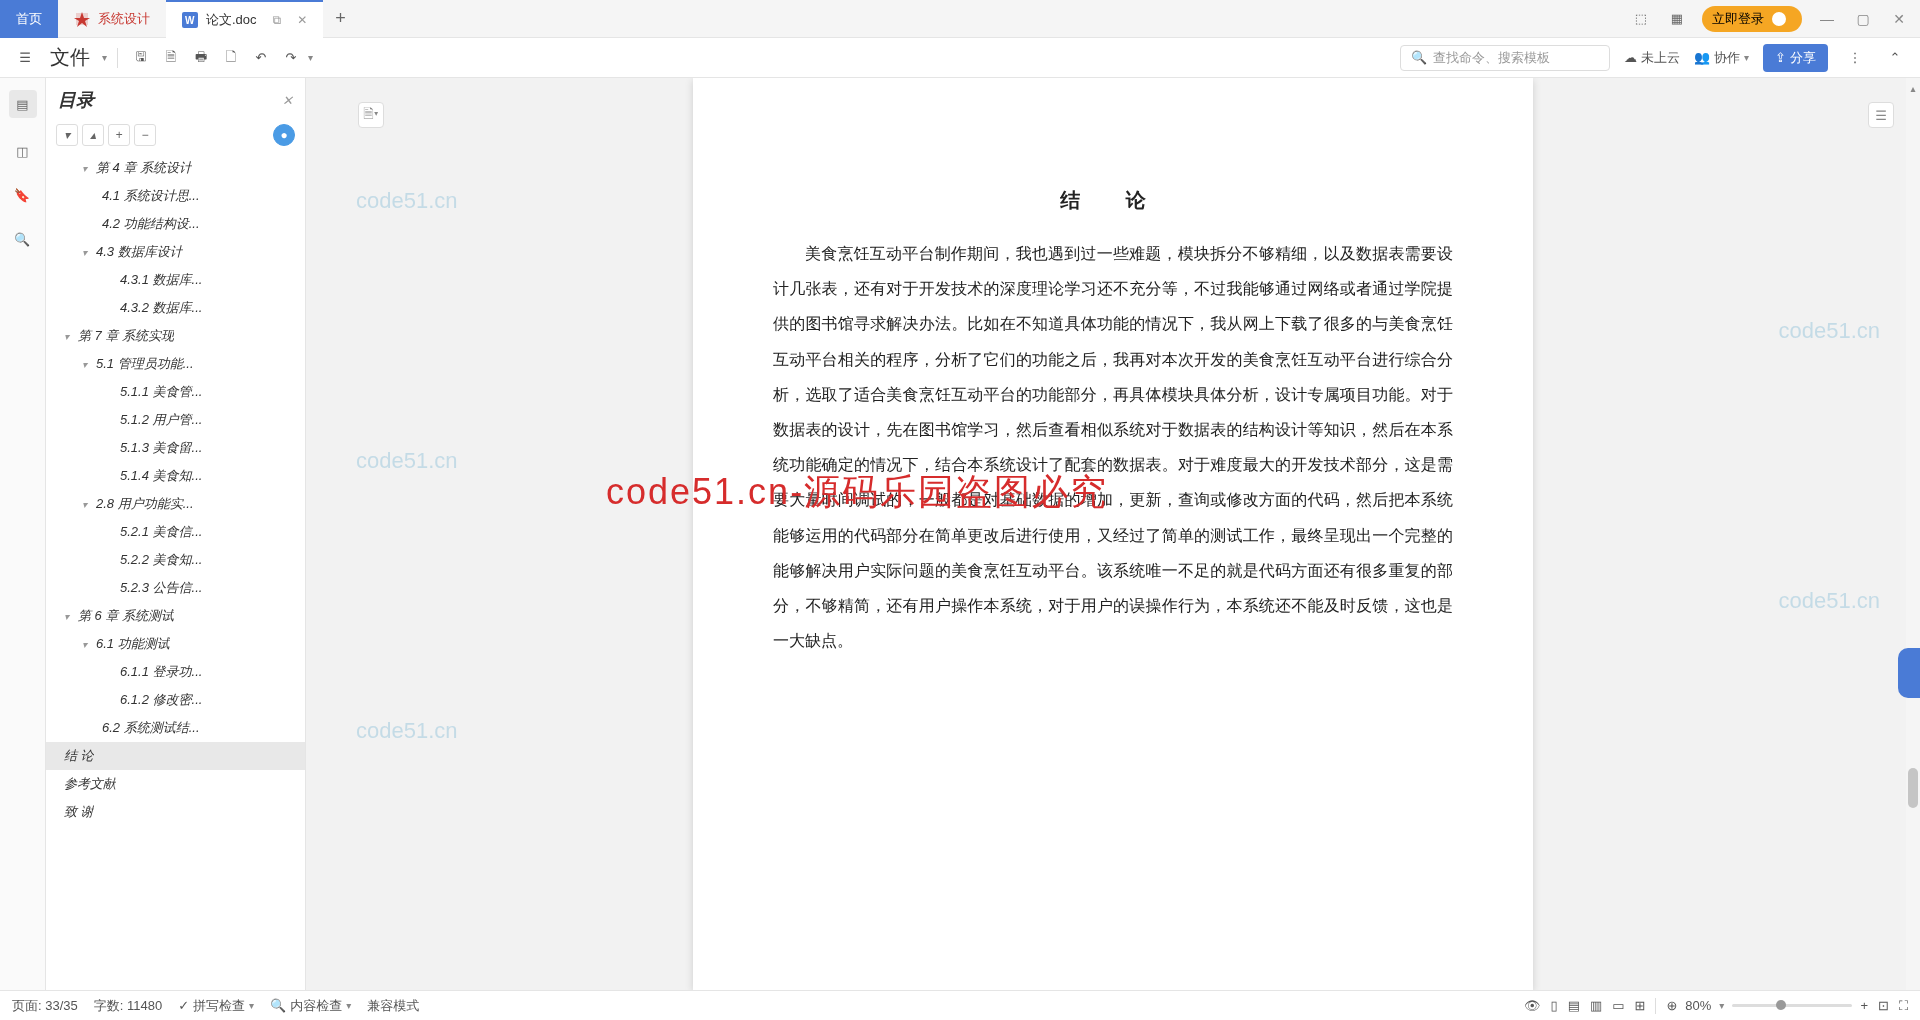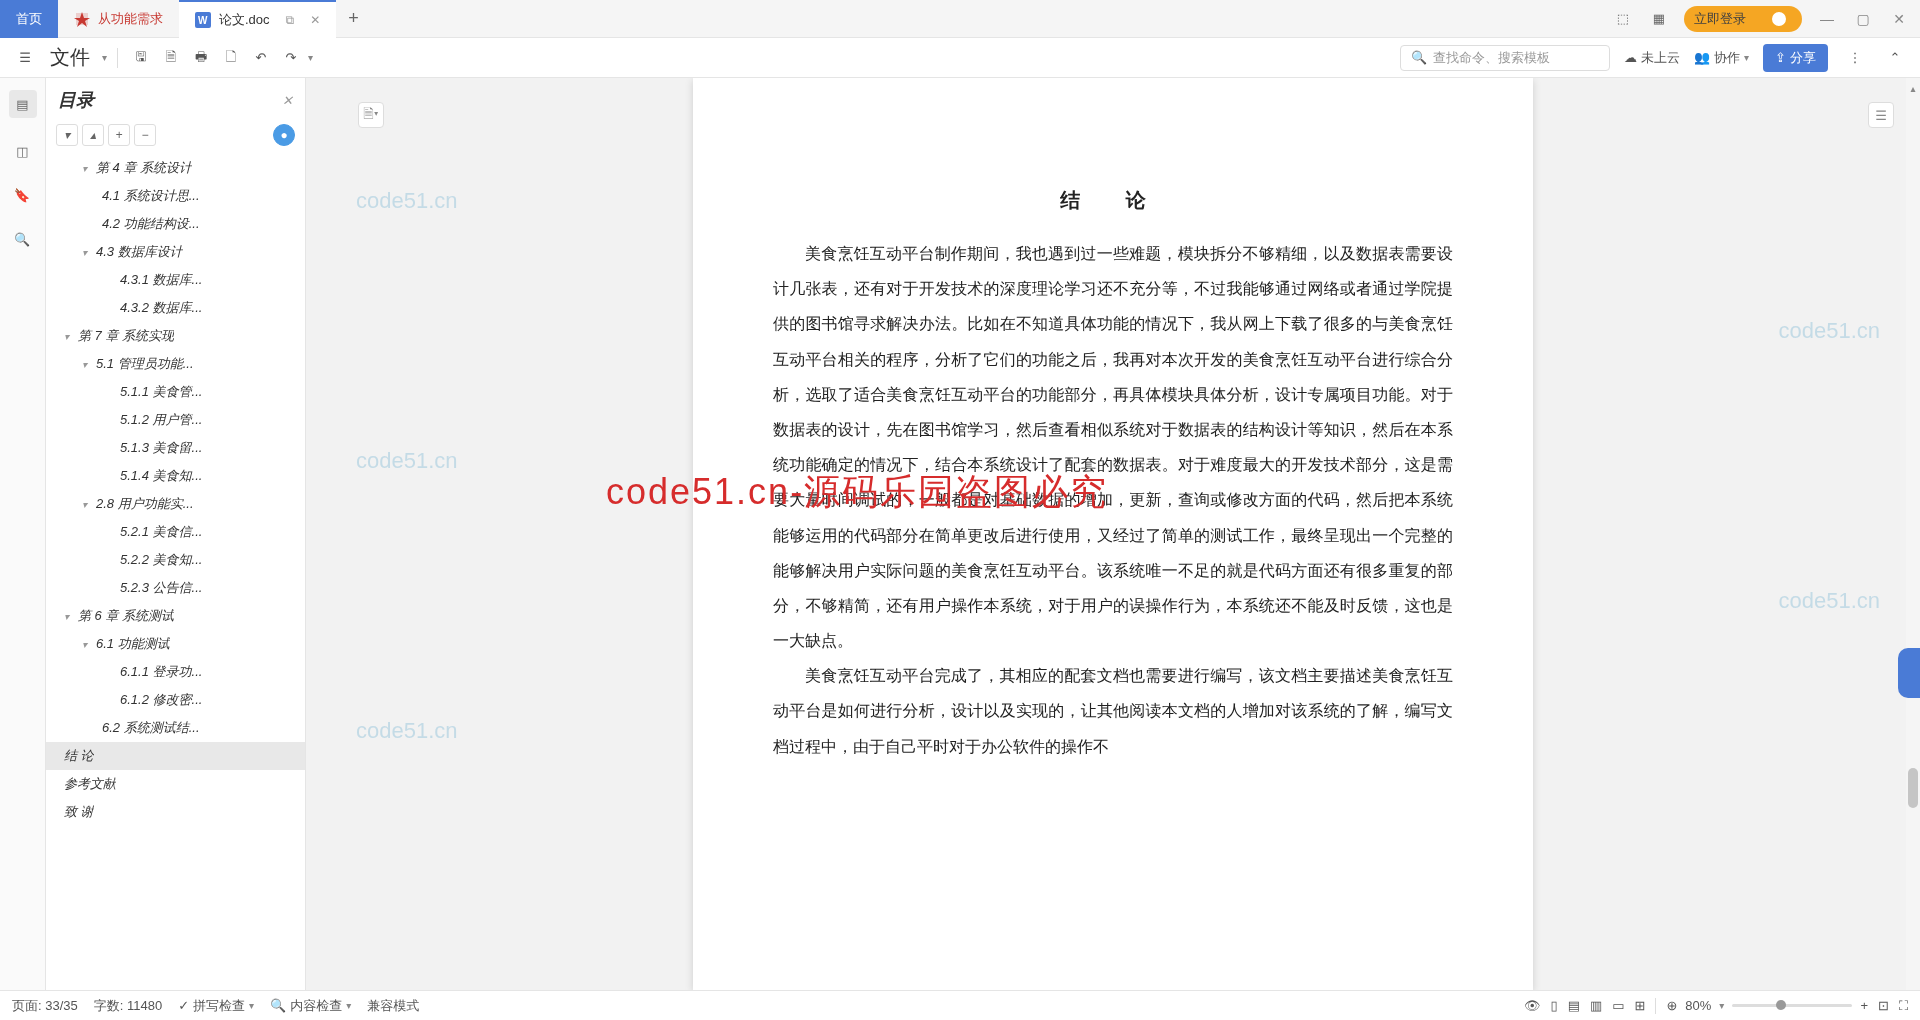--- a/index.html
+++ b/index.html
@@ -8,21 +8,21 @@
 .titlebar { height: 38px; display: flex; align-items: center; background: #f5f5f5; border-bottom: 1px solid #e5e5e5; }
 .tab { display: flex; align-items: center; height: 38px; padding: 0 16px; gap: 8px; cursor: pointer; }
 .tab.home { background: #4a7bd6; color: #fff; }
 .tab.active { background: #fff; border-top: 2px solid #4a7bd6; }
 .tab.template { color: #c73831; }
 .tab .ticon { width: 16px; height: 16px; display: inline-block; }
 .tab .close, .tab .sq { font-size: 12px; color: #999; margin-left: 8px; }
 .tab-add { padding: 0 12px; font-size: 18px; color: #666; cursor: pointer; }
 .title-right { margin-left: auto; display: flex; align-items: center; gap: 14px; padding-right: 10px; }
 .tr-btn { width: 22px; height: 22px; display: flex; align-items: center; justify-content: center; color: #666; cursor: pointer; }
-.login-btn { background: #f5a623; color: #404040; border-radius: 14px; padding: 4px 14px 4px 10px; display: flex; align-items: center; gap: 24px; font-size: 13px; }
+.login-btn { background: #f5a623; color: #000000; border-radius: 14px; padding: 4px 14px 4px 10px; display: flex; align-items: center; gap: 6px; font-size: 13px; }
 .avatar-circle { width: 18px; height: 18px; border-radius: 50%; background: #fff; border: 2px solid #f5a623; }
 .win-btn { color: #888; font-size: 14px; }
 
 .toolbar { height: 40px; display: flex; align-items: center; padding: 0 12px; border-bottom: 1px solid #e5e5e5; background: #fff; gap: 4px; }
 .tb-ico { width: 26px; height: 26px; display: flex; align-items: center; justify-content: center; color: #555; border-radius: 3px; }
 .tb-file { font-size: 20px; margin: 0 8px; }
 .tb-sep { width: 1px; height: 20px; background: #ddd; margin: 0 6px; }
 .menu-tabs { display: flex; margin-left: 20px; gap: 0; }
 .menu-tab { padding: 6px 16px; font-size: 14px; color: #333; border-radius: 4px; cursor: pointer; }
 .menu-tab.active { background: #4a7bd6; color: #fff; border-radius: 16px; padding: 5px 18px; }
@@ -77,21 +77,21 @@
 
 <div class="titlebar">
   <div class="tab home">首页</div>
   <div class="tab template">
     <span class="ticon">
       <svg viewBox="0 0 16 16">
           <path fill="#c73831" d="M2 2h12v12H2z" opacity=".2"></path>
           <path fill="#c73831" d="M8 1l2 6h6l-5 3 2 6-5-4-5 4 2-6-5-3h6z"></path>
         </svg>
     </span>
-    <span>从功能需求</span>
+    <span>系统设计</span>
   </div>
   <div class="tab active">
     <span class="ticon">
       <svg viewBox="0 0 16 16">
           <rect width="16" height="16" rx="2" fill="#4a7bd6"></rect>
           <text x="3" y="12" fill="#fff" font-size="10" font-weight="bold">W</text>
         </svg>
     </span>
     <span>论文.doc</span>
     <span class="sq">⧉</span>
@@ -259,21 +259,20 @@
     <div class="side-icons left">
       <span class="sico">🗎▾</span>
     </div>
     <div class="side-icons right">
       <span class="sico">☰</span>
     </div>
 
     <div class="page">
       <div class="doc-title">结   论</div>
       <p class="doc-p">美食烹饪互动平台制作期间，我也遇到过一些难题，模块拆分不够精细，以及数据表需要设计几张表，还有对于开发技术的深度理论学习还不充分等，不过我能够通过网络或者通过学院提供的图书馆寻求解决办法。比如在不知道具体功能的情况下，我从网上下载了很多的与美食烹饪互动平台相关的程序，分析了它们的功能之后，我再对本次开发的美食烹饪互动平台进行综合分析，选取了适合美食烹饪互动平台的功能部分，再具体模块具体分析，设计专属项目功能。对于数据表的设计，先在图书馆学习，然后查看相似系统对于数据表的结构设计等知识，然后在本系统功能确定的情况下，结合本系统设计了配套的数据表。对于难度最大的开发技术部分，这是需要大量时间调试的，一般都是对基础数据的增加，更新，查询或修改方面的代码，然后把本系统能够运用的代码部分在简单更改后进行使用，又经过了简单的测试工作，最终呈现出一个完整的能够解决用户实际问题的美食烹饪互动平台。该系统唯一不足的就是代码方面还有很多重复的部分，不够精简，还有用户操作本系统，对于用户的误操作行为，本系统还不能及时反馈，这也是一大缺点。</p>
-      <p class="doc-p">美食烹饪互动平台完成了，其相应的配套文档也需要进行编写，该文档主要描述美食烹饪互动平台是如何进行分析，设计以及实现的，让其他阅读本文档的人增加对该系统的了解，编写文档过程中，由于自己平时对于办公软件的操作不</p>
     </div>
 
     <div class="wm-red">code51.cn-源码乐园盗图必究</div>
     <div class="vscroll">
       <div class="vtop">▴</div>
       <div class="vthumb"></div>
     </div>
     <div class="blue-tab"></div>
   </div>
 </div>

